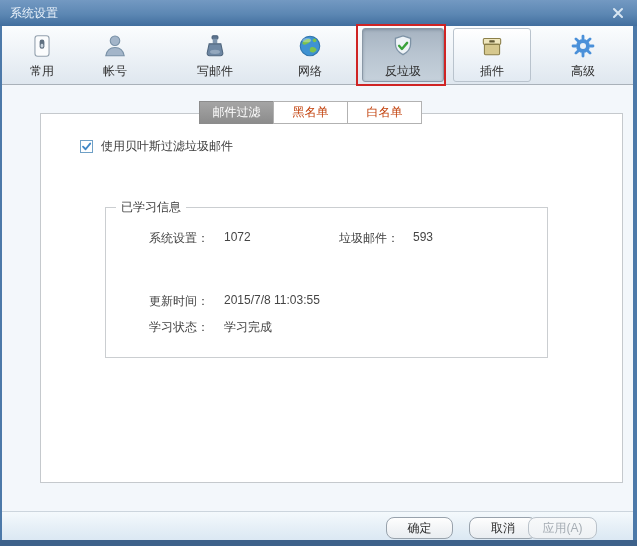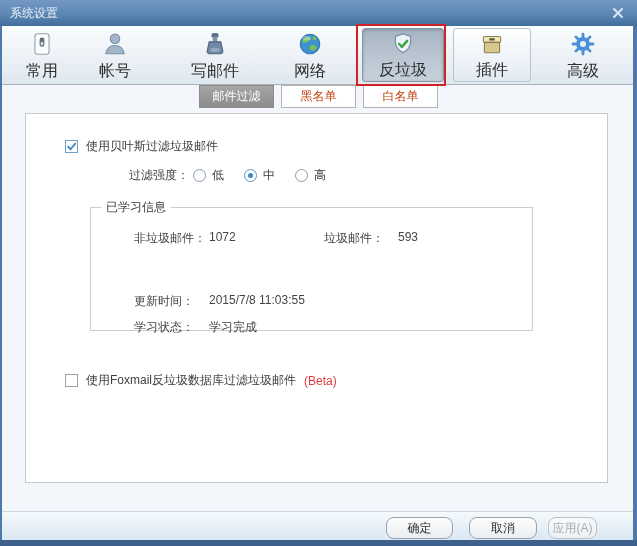--- a/index.html
+++ b/index.html
@@ -16,70 +16,70 @@
   .edge-left  { position:absolute; left:0; top:26px; bottom:0; width:2px; background:#4c79a9; z-index:4; }
   .edge-right { position:absolute; right:0; top:26px; bottom:0; width:4px; background:#4c79a9; z-index:4; }
   .edge-bottom{ position:absolute; left:0; right:0; bottom:0; height:6px; background:#3d618a; z-index:5; }
 
   
   .toolbar { position:absolute; left:2px; top:26px; width:631px; height:59px;
     background:linear-gradient(180deg,#fbfdfe 0%,#ecf1f6 55%,#dfe7ef 100%);
     border-bottom:1px solid #a9b1b9; z-index:2; }
   .tb-item { position:absolute; top:2px; height:54px; display:flex; flex-direction:column; align-items:center; justify-content:center; gap:2px; border-radius:3px; }
   .tb-item .tb-icon { height:30px; display:flex; align-items:center; justify-content:center; }
-  .tb-item .tb-label { font-size:16px; color:#2f2f2f; }
+  .tb-item .tb-label { font-size:12px; color:#2f2f2f; }
   .tb-item.pressed { background:linear-gradient(180deg,#a6b3c1 0%,#b9c5d1 50%,#c6d1db 100%);
     border:1px solid #8a98a6; box-shadow:inset 0 1px 3px rgba(60,80,100,.35); }
   .tb-item.raised { background:linear-gradient(180deg,#ffffff 0%,#eef3f8 60%,#e2eaf2 100%);
     border:1px solid #b9c3cd; }
   .red-annotation { position:absolute; left:356px; top:24px; width:90px; height:62px;
     border:2px solid #cf2424; z-index:7; pointer-events:none; }
 
   
-  .tabs { position:absolute; left:199px; top:85px; display:flex; z-index:3;gap:8px; }
+  .tabs { position:absolute; left:199px; top:101px; display:flex; z-index:3; }
   .tab { width:75px; height:23px; line-height:21px; text-align:center; font-size:12px;
     background:#ffffff; border:1px solid #b2b2b2; color:#c2410c; margin-left:-1px; }
   .tab.active { background:linear-gradient(180deg,#a5a5a5 0%,#8c8c8c 100%);
     border:1px solid #8c8c8c; color:#ffffff; margin-left:0; }
 
   
-  .panel { position:absolute; left:25px; top:113px; width:583px; height:370px;
+  .panel { position:absolute; left:40px; top:113px; width:583px; height:370px;
     background:#ffffff; border:1px solid #c5c9cd; z-index:1; }
 
   .check-row { position:absolute; display:flex; align-items:center; gap:8px; }
   .checkbox { width:13px; height:13px; background:#fff; border:1px solid #98a0a8; display:flex; align-items:center; justify-content:center; }
   .checkbox.checked { border:1px solid #6fa0c6; }
   .check-label { color:#3e3e3e; }
   .beta { color:#e23b3b; }
 
   .strength-row { position:absolute; left:103px; top:53px; display:flex; align-items:center; }
   .strength-label { margin-right:4px; }
   .radio-opt { display:flex; align-items:center; gap:6px; margin-right:20px; }
   .radio { width:13px; height:13px; border-radius:50%; border:1px solid #8a99a7; background:#fff; position:relative; }
   .radio.selected { border:1px solid #5b93c4; }
   .radio.selected::after { content:""; position:absolute; left:3px; top:3px; width:5px; height:5px; border-radius:50%; background:#3f87c6; }
 
-  .groupbox { position:absolute; left:64px; top:93px; width:443px; height:124px; border:1px solid #cbced1;padding-left:40px; }
+  .groupbox { position:absolute; left:64px; top:93px; width:443px; height:151px; border:1px solid #cbced1;padding-left:40px; }
   .groupbox .legend { position:absolute; left:10px; top:-9px; background:#ffffff; padding:0 5px; color:#3e3e3e; }
   .stat-row { position:absolute; left:0; width:100%; height:16px; }
   .stat-row span { position:absolute; white-space:nowrap; color:#454545; }
   .s-l1 { left:43px; } .s-v1 { left:118px; } .s-l2 { left:233px; } .s-v2 { left:307px; }
 
   
   .footer { position:absolute; left:2px; top:511px; width:631px; height:29px;
     background:linear-gradient(180deg,#f4f9fc 0%,#e7f0f7 50%,#dbe8f3 100%);
     border-top:1px solid #ccd5dd; z-index:2; }
   .btn { position:absolute; top:5px; height:22px; font-size:12px; text-align:center; line-height:20px;
     background:linear-gradient(180deg,#fefefe 0%,#f2f4f6 55%,#e9edf1 100%);
     border:1px solid #98a2ac; border-radius:8px; color:#2f2f2f; }
   .btn.disabled { color:#a6adb4; border-color:#bac2ca;
     background:linear-gradient(180deg,#f8f9fa 0%,#eef1f4 100%); }
   .btn-ok { left:384px; width:67px; }
   .btn-cancel { left:467px; width:68px; }
-  .btn-apply { left:546px; width:49px; }
+  .btn-apply { left:526px; width:69px; }
 </style>
 </head>
 <body>
 
 <div class="window">
 
   <div class="titlebar">
     <span class="title">系统设置</span>
     <span class="close-btn">
       <svg width="12" height="12" viewBox="0 0 12 12">
@@ -184,63 +184,43 @@
 
     <div class="check-row" style="left:39px;top:24px;">
       <span class="checkbox checked">
         <svg width="11" height="11" viewBox="0 0 12 12">
             <path d="M2.2 6.2 L5 9 L10 2.8" fill="none" stroke="#3f87c6" stroke-width="2" stroke-linecap="round" stroke-linejoin="round"></path>
           </svg>
       </span>
       <span class="check-label">使用贝叶斯过滤垃圾邮件</span>
     </div>
 
-    <div class="strength-row">
-      <span class="strength-label">过滤强度：</span>
-      <span class="radio-opt">
-        <span class="radio"></span>
-        <span>低</span>
-      </span>
-      <span class="radio-opt">
-        <span class="radio selected"></span>
-        <span>中</span>
-      </span>
-      <span class="radio-opt">
-        <span class="radio"></span>
-        <span>高</span>
-      </span>
-    </div>
 
     <div class="groupbox">
       <span class="legend">已学习信息</span>
 
       <div class="stat-row" style="top:22px;">
-        <span class="s-l1">非垃圾邮件：</span>
+        <span class="s-l1">系统设置：</span>
         <span class="s-v1">1072</span>
         <span class="s-l2">垃圾邮件：</span>
         <span class="s-v2">593</span>
       </div>
 
 
       <div class="stat-row" style="top:85px;">
         <span class="s-l1">更新时间：</span>
         <span class="s-v1">2015/7/8 11:03:55</span>
       </div>
 
       <div class="stat-row" style="top:111px;">
         <span class="s-l1">学习状态：</span>
         <span class="s-v1">学习完成</span>
       </div>
     </div>
 
-    <div class="check-row" style="left:39px;top:258px;">
-      <span class="checkbox"></span>
-      <span class="check-label">使用Foxmail反垃圾数据库过滤垃圾邮件</span>
-      <span class="beta">(Beta)</span>
-    </div>
   </div>
 
   <div class="tabs">
     <div class="tab active">邮件过滤</div>
     <div class="tab">黑名单</div>
     <div class="tab">白名单</div>
   </div>
 
   <div class="footer">
     <div class="btn btn-ok">确定</div>

